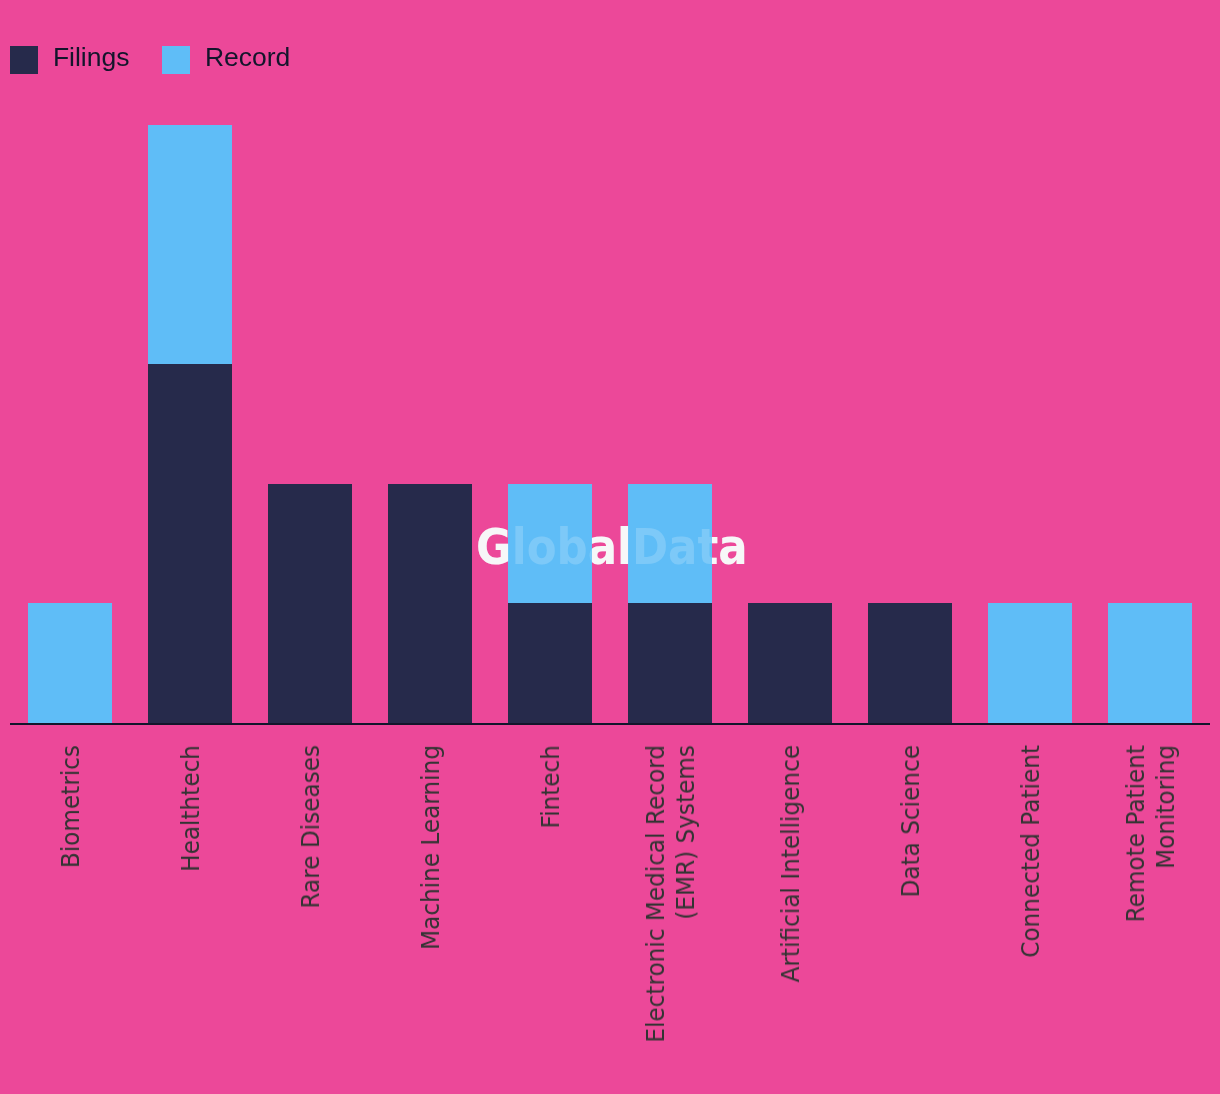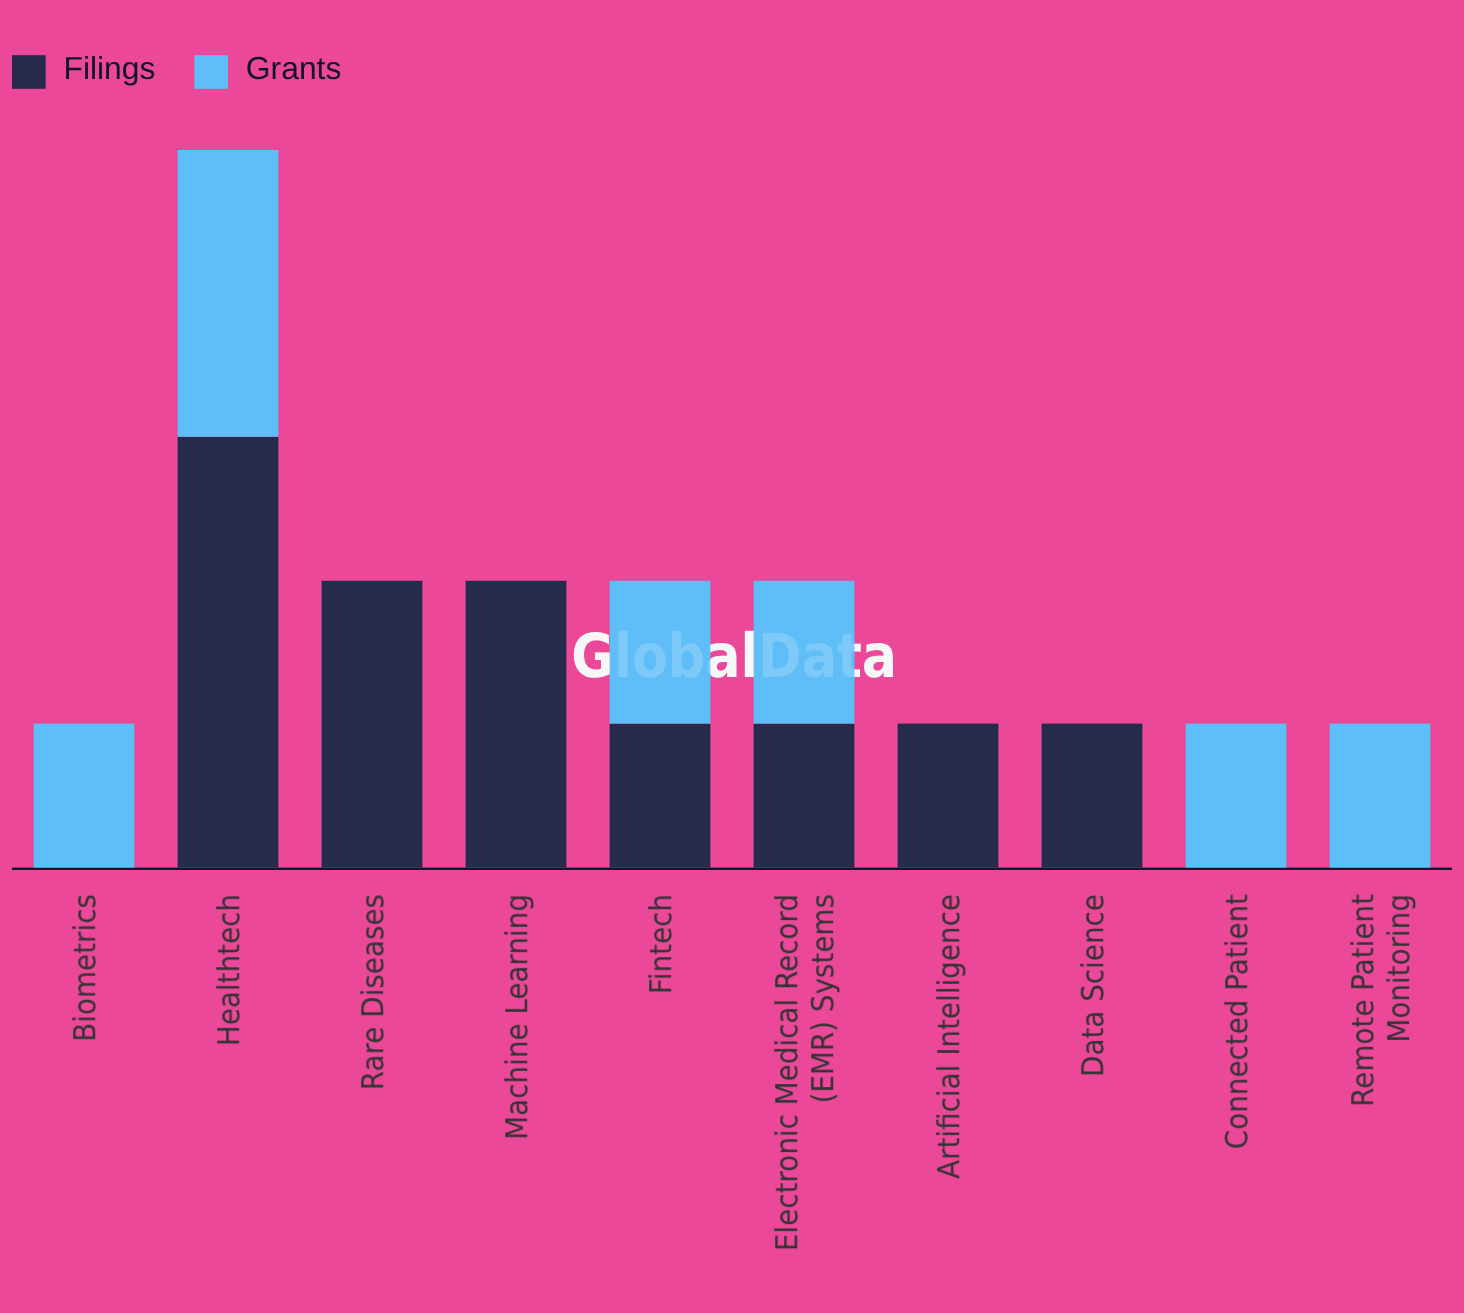--- a/index.html
+++ b/index.html
@@ -51,21 +51,21 @@
 
 <div id="chart-root">
 
   <div class="legend">
     <div class="legend-item i0">
       <span class="legend-swatch" style="background: rgb(38, 42, 75);"></span>
       <span class="legend-text">Filings</span>
     </div>
     <div class="legend-item i1">
       <span class="legend-swatch" style="background: rgb(95, 189, 247);"></span>
-      <span class="legend-text">Grants</span>
+      <span class="legend-text">Record</span>
     </div>
   </div>
 
   <div class="watermark wm-under">GlobalData</div>
 
   <div class="plot" id="plot">
     <div class="bar-group" style="left:28.1px;">
       <div class="bar-seg" style="top: 603.3px; height: 119.7px; background: rgb(95, 189, 247);"></div>
     </div>
     <div class="bar-group" style="left:148.1px;">

